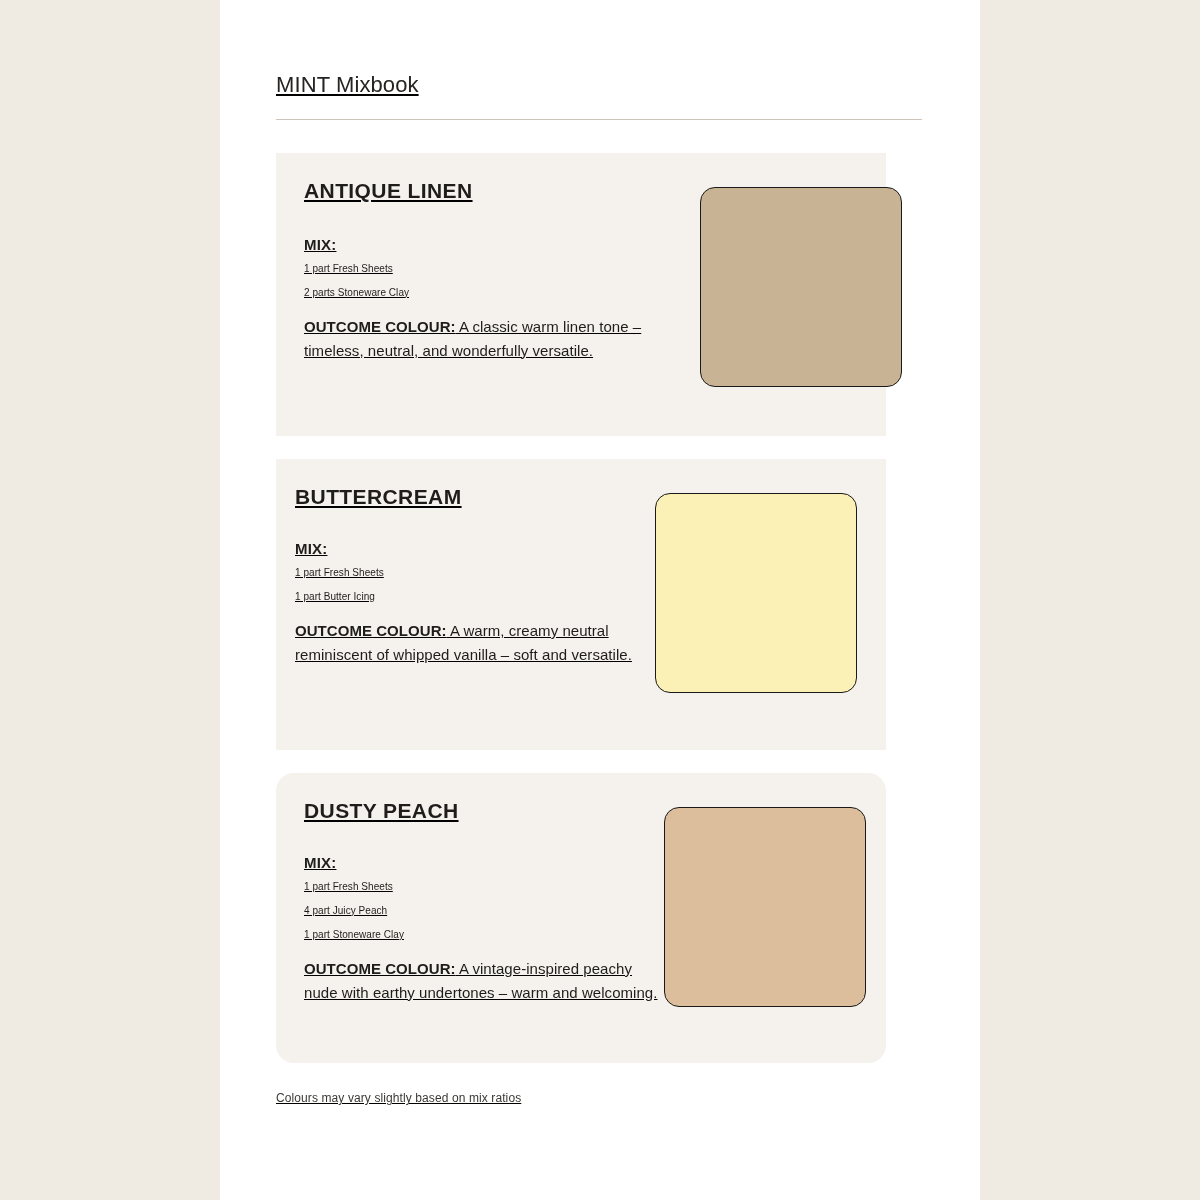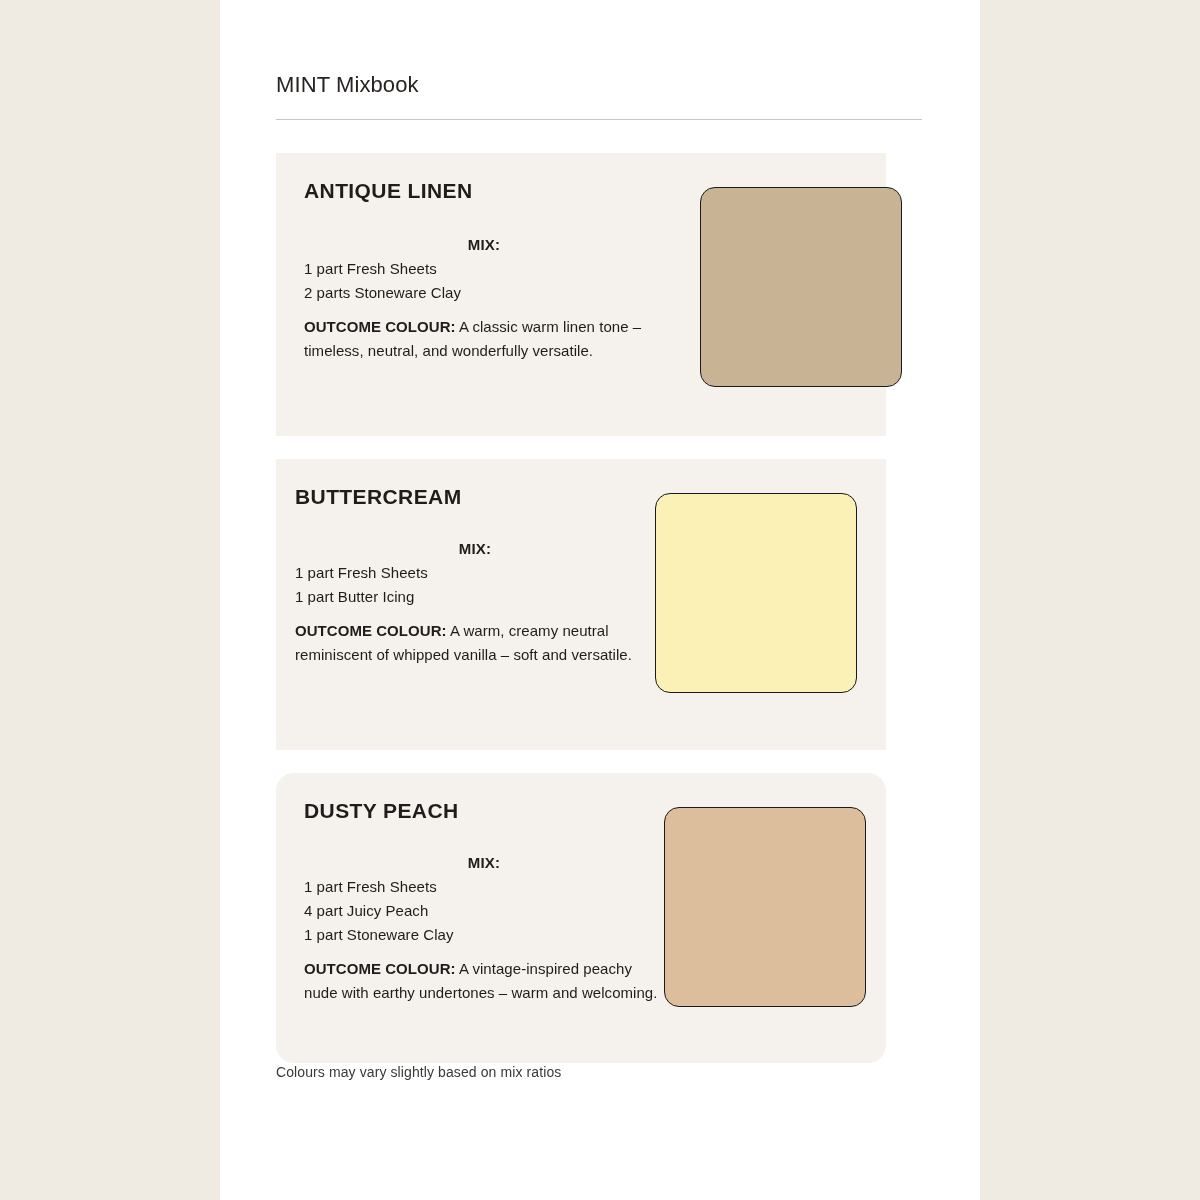--- a/index.html
+++ b/index.html
@@ -23,20 +23,21 @@
     height: 1200px;
     background: #FFFFFF;
     box-sizing: border-box;
   }
 
   .content {
     position: absolute;
     left: 56px;
     top: 0;
     width: 610px;
+    text-decoration: underline;
   }
 
   
   .doc-header {
     padding-top: 72px;
   }
   .doc-title {
     font-size: 22px;
     font-weight: 400;
     color: #262321;
@@ -84,30 +85,29 @@
     line-height: 1.15;
   }
 
   .mix-label {
     font-size: 15px;
     font-weight: 700;
     color: #1F1D1B;
     letter-spacing: 0.2px;
     line-height: 1.6;
     margin: 0;
-    text-align: center;
   }
 
   .mix-list {
     list-style: none;
     margin: 0;
     padding: 0;
   }
   .mix-list li {
-    font-size: 15px;
+    font-size: 10px;
     font-weight: 400;
     color: #1F1D1B;
     line-height: 24px;
     letter-spacing: 0.05px;
   }
 
   .outcome {
     margin-top: 10px;
     font-size: 15px;
     font-weight: 400;
@@ -135,21 +135,22 @@
   
   .card-1 { height: 283px; gap: 36px; }
   .card-2 { height: 291px; padding-left: 19px; }
   .card-3 { height: 290px; border-radius: 18px; }
 
   .card-2 .card-title { margin-bottom: 27px; }
   .card-3 .card-title { margin-bottom: 27px; }
 
   
   .footnote {
-    font-size: 14px;
+    margin-top: 27px;
+    font-size: 12px;
     color: #3B3936;
     letter-spacing: 0.1px;
     line-height: 1.4;
   }
 </style>
 </head>
 <body>
 
 <div class="page-sheet">
   <div class="content">

